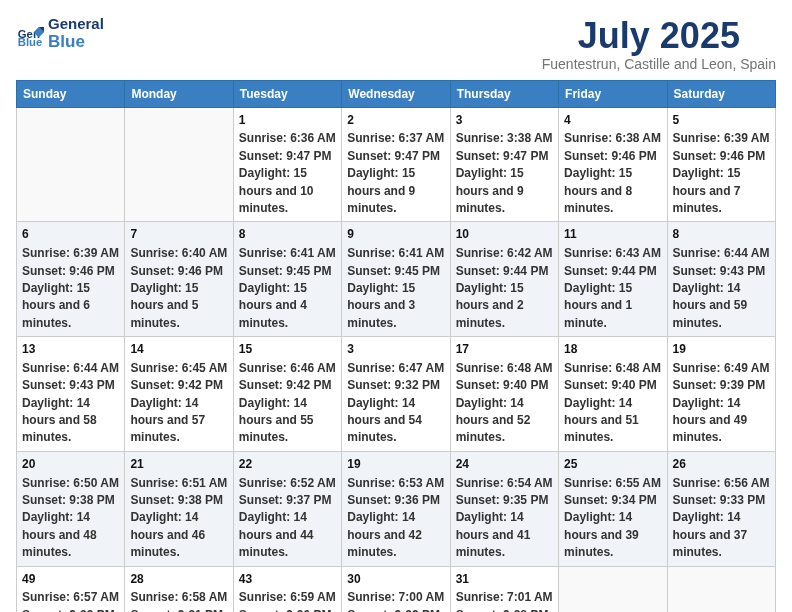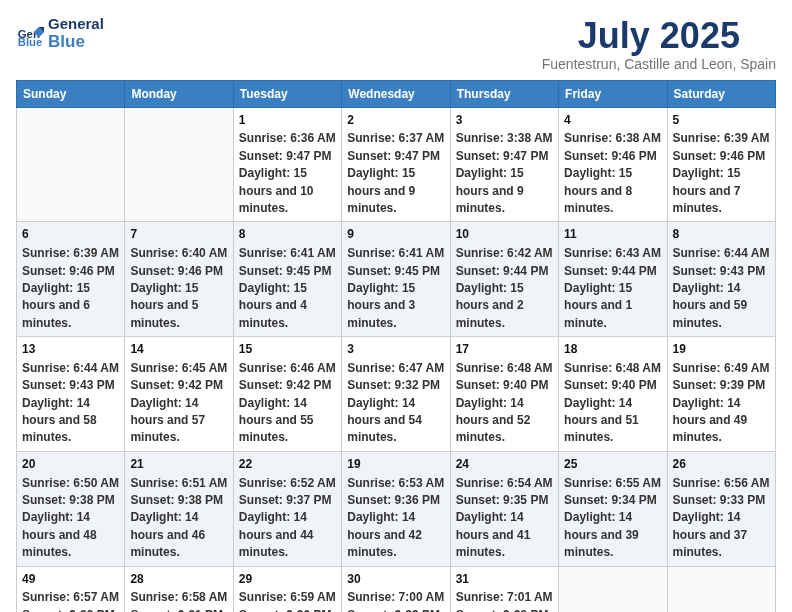--- a/index.html
+++ b/index.html
@@ -290,21 +290,21 @@
 Sunset: 9:32 PM
 Daylight: 14 hours and 35 minutes.</div>
         </td>
         <td>
           <span class="day-num">28</span>
           <div class="day-detail">Sunrise: 6:58 AM
 Sunset: 9:31 PM
 Daylight: 14 hours and 33 minutes.</div>
         </td>
         <td>
-          <span class="day-num">29</span>
+          <span class="day-num">43</span>
           <div class="day-detail">Sunrise: 6:59 AM
 Sunset: 9:30 PM
 Daylight: 14 hours and 31 minutes.</div>
         </td>
         <td>
           <span class="day-num">30</span>
           <div class="day-detail">Sunrise: 7:00 AM
 Sunset: 9:29 PM
 Daylight: 14 hours and 29 minutes.</div>
         </td>

